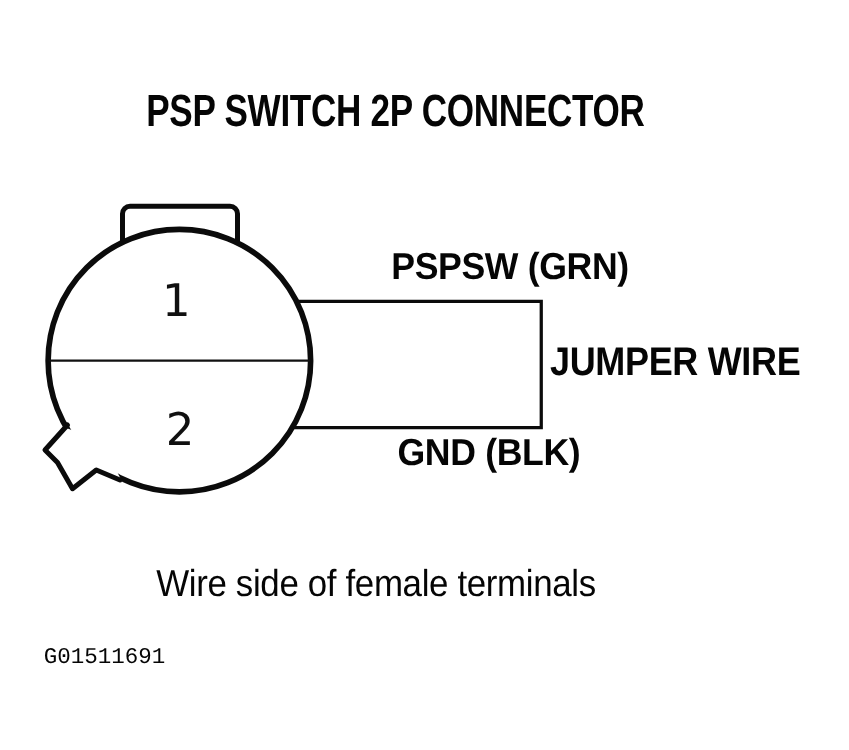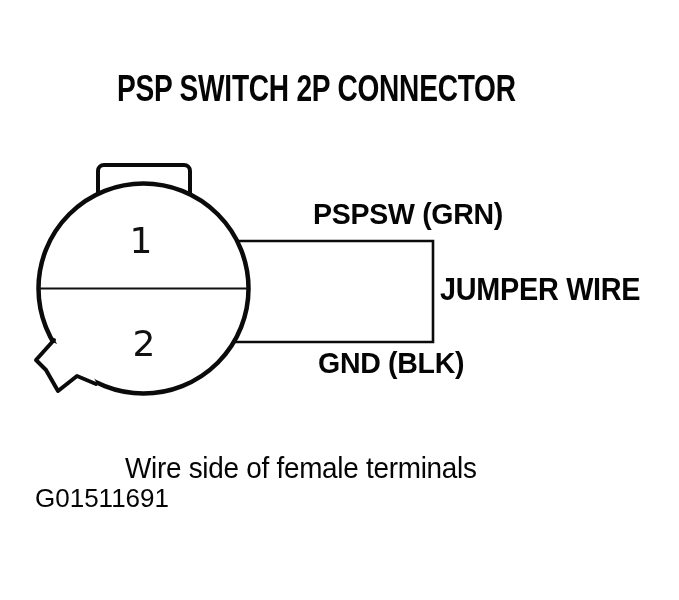--- a/index.html
+++ b/index.html
@@ -43,23 +43,24 @@
     left: 318px; top: 346px;
     font-size: 30px; font-weight: 700;
     transform: scaleX(0.95);
   }
   .caption {
     left: 125px; top: 451px;
     font-size: 30px; font-weight: 400;
     transform: scaleX(0.93);
   }
   .figure-id {
-    left: 35px; top: 484px;
-    font-size: 26px; font-weight: 400;
+    left: 35px; top: 516px;
+    font-size: 18px; font-weight: 400;
     letter-spacing: 0;
+    font-family: Liberation Mono, monospace;
   }
   svg { position: absolute; left: 0; top: 0; }
   .pin-num {
     font-family: "DejaVu Sans", sans-serif;
     font-size: 36px;
     font-weight: 400;
     fill: #101010;
   }
 </style>
 </head>

